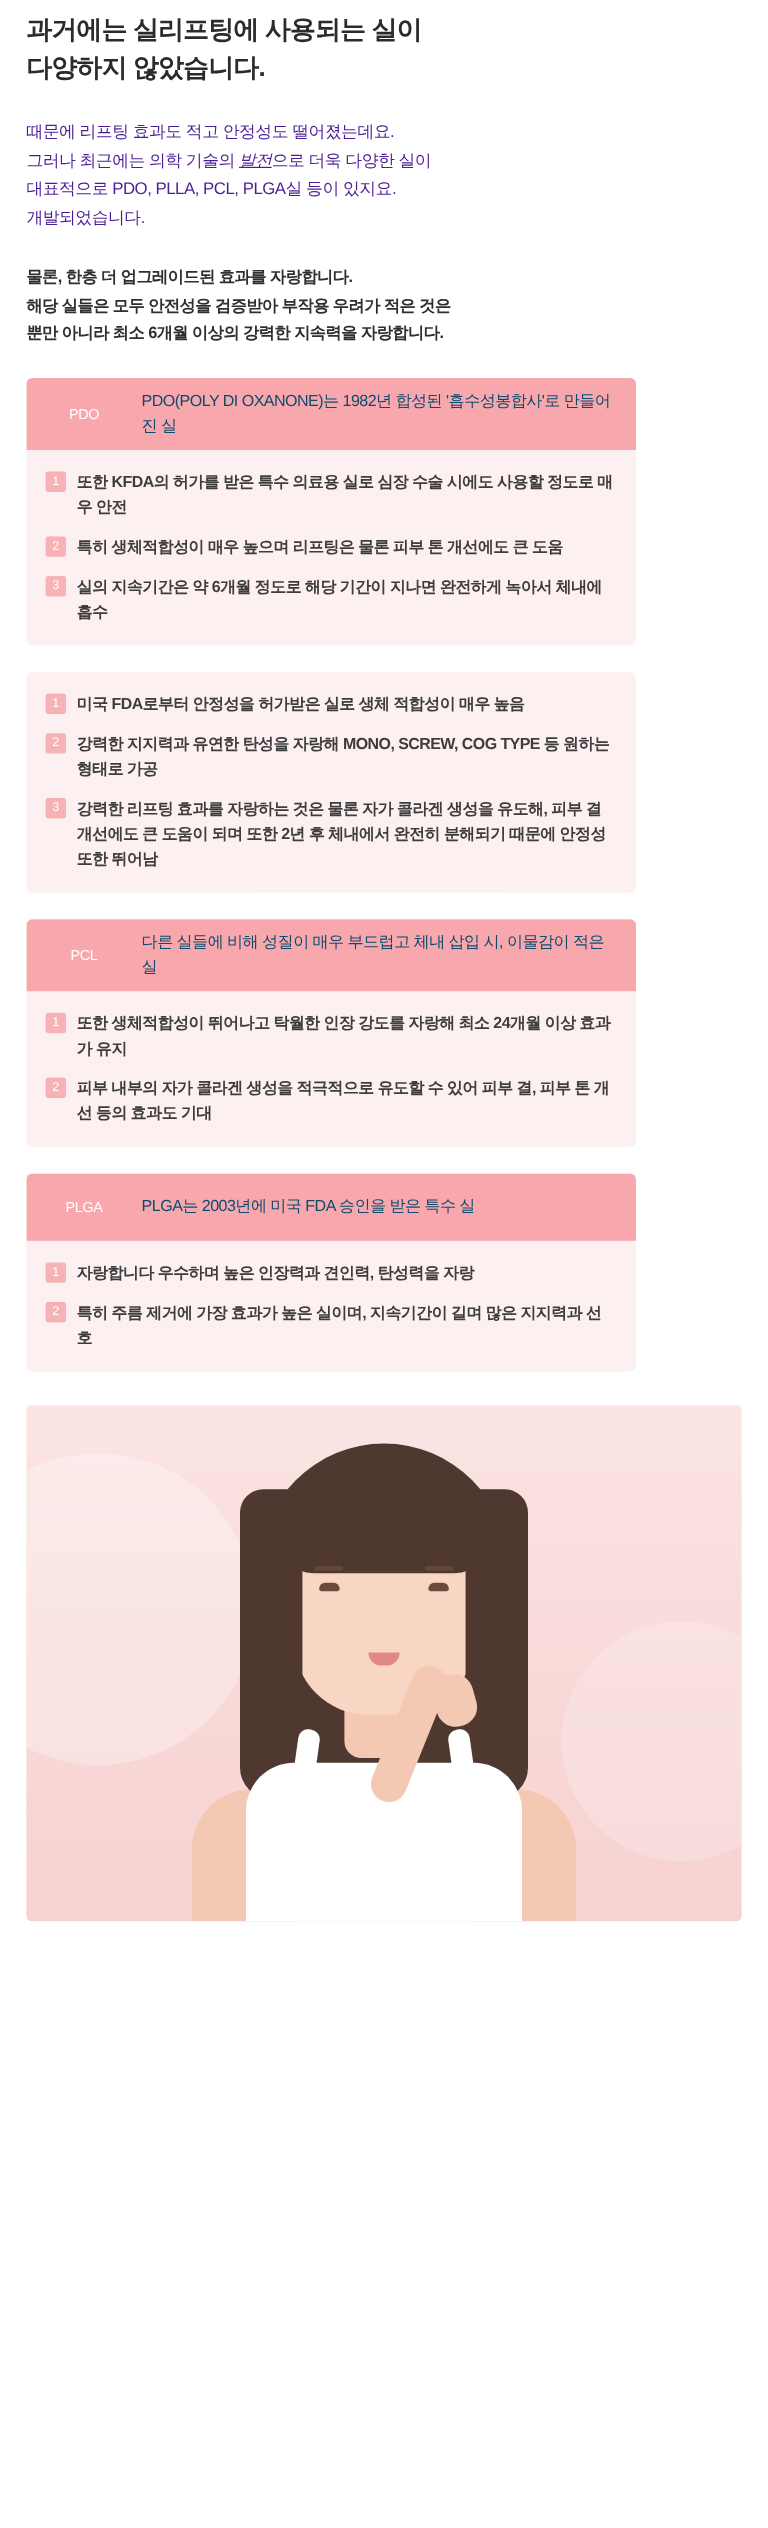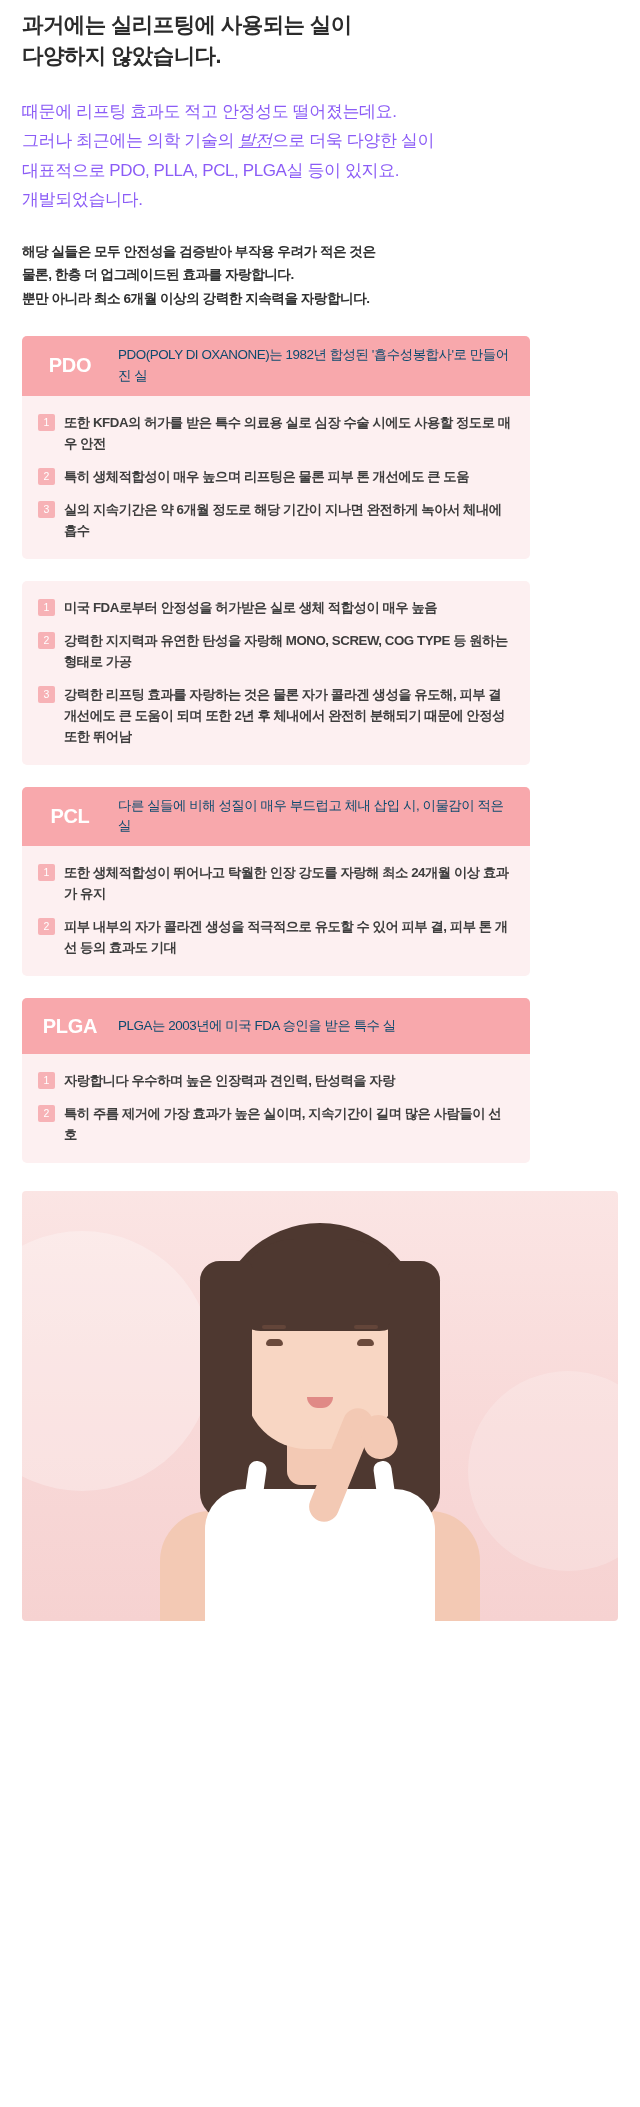--- a/index.html
+++ b/index.html
@@ -25,23 +25,23 @@
     font-size: 21.5px;
     line-height: 1.42;
     font-weight: 700;
     color: #2b2b2b;
     letter-spacing: -0.6px;
   }
   .headline div { white-space: nowrap; }
 
   .intro {
     margin-top: 26px;
-    font-size: 17px;
+    font-size: 14px;
     line-height: 1.72;
-    color: #8b5cf6;
+    color: #4c1d95;
     letter-spacing: -0.4px;
   }
   .intro .u { text-decoration: underline; font-style: italic; }
 
   .intro2 {
     margin-top: 26px;
     font-size: 13.6px;
     line-height: 1.72;
     color: #2f2f2f;
     font-weight: 700;
@@ -62,22 +62,22 @@
     background: #f8a8ac;
     min-height: 56px;
   }
   .card-badge {
     width: 96px;
     flex: 0 0 96px;
     display: flex;
     align-items: center;
     justify-content: center;
     color: #ffffff;
-    font-weight: 700;
-    font-size: 20px;
+    font-weight: 400;
+    font-size: 12px;
     letter-spacing: -0.3px;
   }
   .card-head-text {
     flex: 1;
     display: flex;
     align-items: center;
     padding: 9px 14px 9px 0;
     color: #0c4a6e;
     font-size: 13.4px;
     line-height: 1.55;
@@ -213,22 +213,22 @@
   </div>
 
   <div class="intro">
     <div>때문에 리프팅 효과도 적고 안정성도 떨어졌는데요.</div>
     <div><span>그러나 최근에는 의학 기술의 </span><span class="u">발전</span><span>으로 더욱 다양한 실이</span></div>
     <div>대표적으로 PDO, PLLA, PCL, PLGA실 등이 있지요.</div>
     <div>개발되었습니다.</div>
   </div>
 
   <div class="intro2">
+    <div>물론, 한층 더 업그레이드된 효과를 자랑합니다.</div>
     <div>해당 실들은 모두 안전성을 검증받아 부작용 우려가 적은 것은</div>
-    <div>물론, 한층 더 업그레이드된 효과를 자랑합니다.</div>
     <div>뿐만 아니라 최소 6개월 이상의 강력한 지속력을 자랑합니다.</div>
   </div>
 
   <div class="cards">
 
     <div class="card">
       <div class="card-head">
         <div class="card-badge">PDO</div>
         <div class="card-head-text">PDO(POLY DI OXANONE)는 1982년 합성된 '흡수성봉합사'로 만들어진 실</div>
       </div>
@@ -287,21 +287,21 @@
         <div class="card-badge">PLGA</div>
         <div class="card-head-text">PLGA는 2003년에 미국 FDA 승인을 받은 특수 실</div>
       </div>
       <div class="card-body">
         <div class="item">
           <div class="num">1</div>
           <div class="item-text">자랑합니다 우수하며 높은 인장력과 견인력, 탄성력을 자랑</div>
         </div>
         <div class="item">
           <div class="num">2</div>
-          <div class="item-text">특히 주름 제거에 가장 효과가 높은 실이며, 지속기간이 길며 많은 사람들이 선호</div>
+          <div class="item-text">특히 주름 제거에 가장 효과가 높은 실이며, 지속기간이 길며 많은 지지력과 선호</div>
         </div>
       </div>
     </div>
 
   </div>
 </div>
 
 <div class="photo">
   <div class="bg-blob b1"></div>
   <div class="bg-blob b2"></div>

